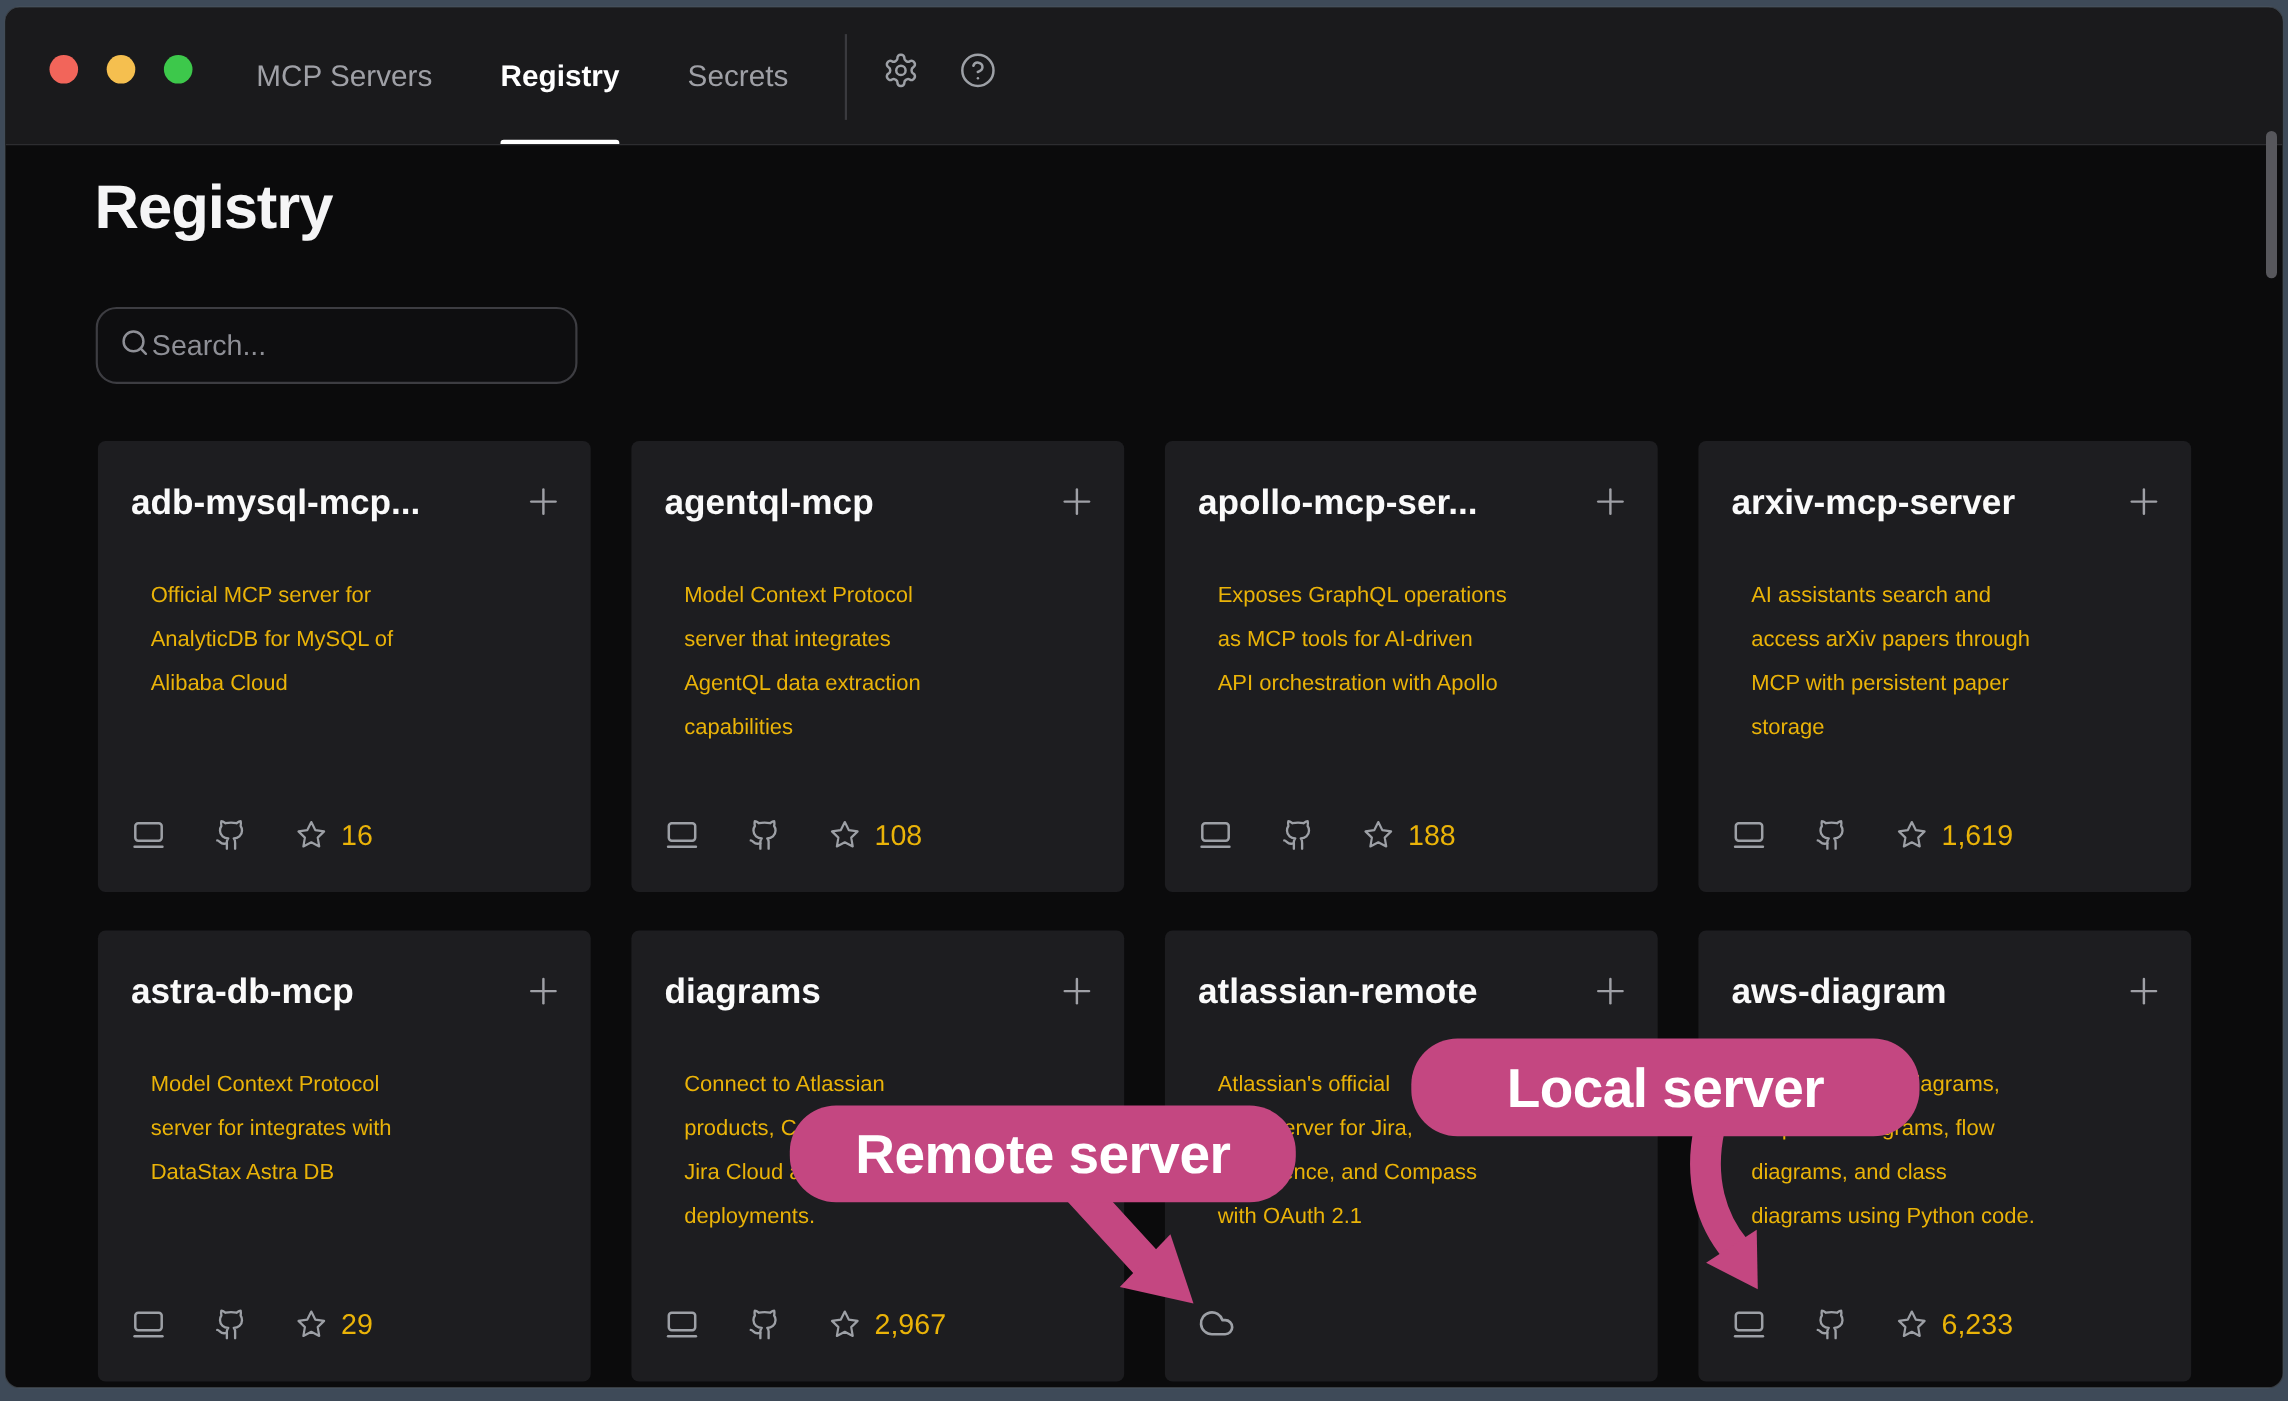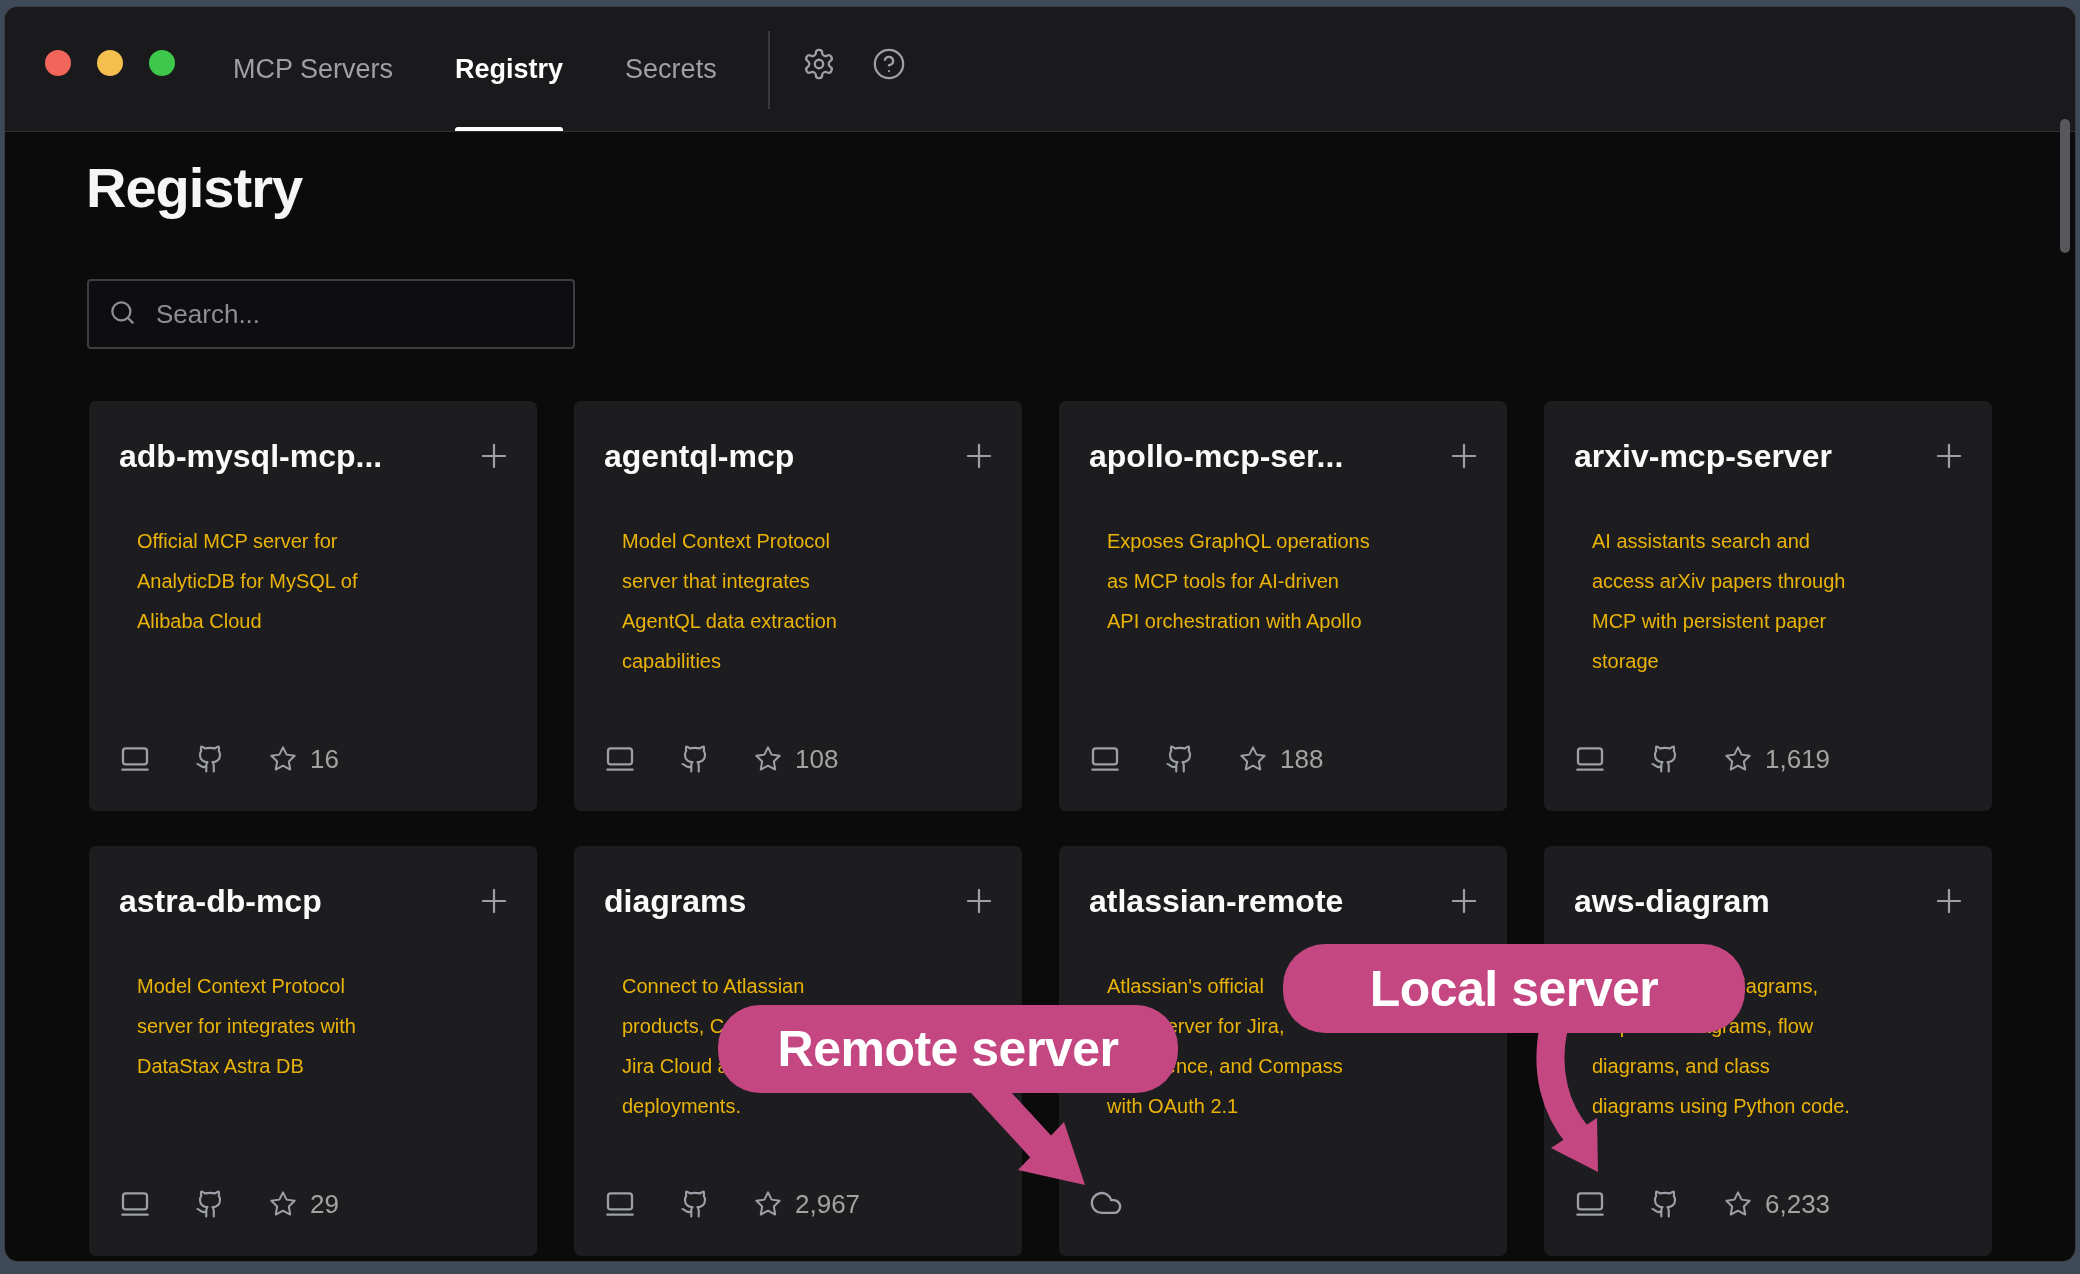--- a/index.html
+++ b/index.html
@@ -22,44 +22,44 @@
   .tab.active::after{content:"";position:absolute;left:0;right:0;bottom:0;height:4px;
        background:#ffffff;border-radius:3px 3px 0 0;}
   .vdiv{position:absolute;left:763px;top:24px;width:2px;height:78px;background:#3a3a3e;}
   .iconbtn{position:absolute;top:40px;width:34px;height:34px;background:none;border:none;
            padding:0;color:#9da0a6;cursor:default;}
   .iconbtn svg{width:34px;height:34px;display:block;}
   #settingsBtn{left:797px;} #helpBtn{left:867px;}
   
   .page-title{position:absolute;left:81px;top:148px;margin:0;font-size:56px;
               font-weight:700;color:#f5f5f6;letter-spacing:-1px;}
-  .search{position:absolute;left:82px;top:272px;width:488px;height:70px;
-          box-sizing:border-box;border:2px solid #3d3d42;border-radius:4px;
-          background:#0e0e10;display:flex;align-items:center;padding:0 20px;gap:18px;}
+  .search{position:absolute;left:82px;top:272px;width:438px;height:70px;
+          box-sizing:border-box;border:2px solid #3d3d42;border-radius:19px;
+          background:#0e0e10;display:flex;align-items:center;padding:0 20px;}
   .search svg{width:27px;height:27px;color:#8e8f96;flex:none;}
   .search input{flex:1;background:transparent;border:none;outline:none;
                 color:#e6e6e9;font-size:26px;font-family:inherit;}
   .search input::placeholder{color:#8e8f96;}
   
   .grid{position:absolute;left:84px;top:394px;display:grid;
         grid-template-columns:repeat(4,448px);grid-auto-rows:410px;gap:35px 37px;}
   .card{position:relative;background:#1d1d20;border-radius:7px;}
   .card h3{position:absolute;left:30px;top:34px;margin:0;font-size:32px;line-height:42px;
            font-weight:700;color:#fafafa;max-width:330px;white-space:nowrap;overflow:hidden;}
   .plus{position:absolute;right:24px;top:36px;width:38px;height:38px;background:none;
         border:none;padding:0;color:#9fa0a6;}
   .plus svg{width:38px;height:38px;display:block;}
   .desc{position:absolute;left:48px;top:120px;right:26px;margin:0;
         font-size:20px;line-height:40px;color:#eab308;}
   .dline{display:block;white-space:nowrap;}
   .foot{position:absolute;left:30px;bottom:36px;display:flex;align-items:center;gap:44px;
         color:#9da0a6;}
   .foot svg{display:block;}
   .stars{display:flex;align-items:center;gap:13px;}
-  .count{font-size:26px;color:#a3a3a3;}
+  .count{font-size:26px;color:#eab308;}
   
   .scroll-thumb{position:absolute;right:5px;top:112px;width:10px;height:134px;
                 background:#57575c;border-radius:5px;}
   
   .arrows{position:absolute;left:0;top:0;z-index:20;pointer-events:none;}
   .pill{position:absolute;z-index:21;display:flex;align-items:center;justify-content:center;
         color:#ffffff;font-weight:700;font-size:50px;border-radius:42px;letter-spacing:-0.5px;}
   #pill-remote{left:718px;top:1005px;width:460px;height:88px;}
   #pill-local{left:1283px;top:944px;width:462px;height:89px;}
 </style>

